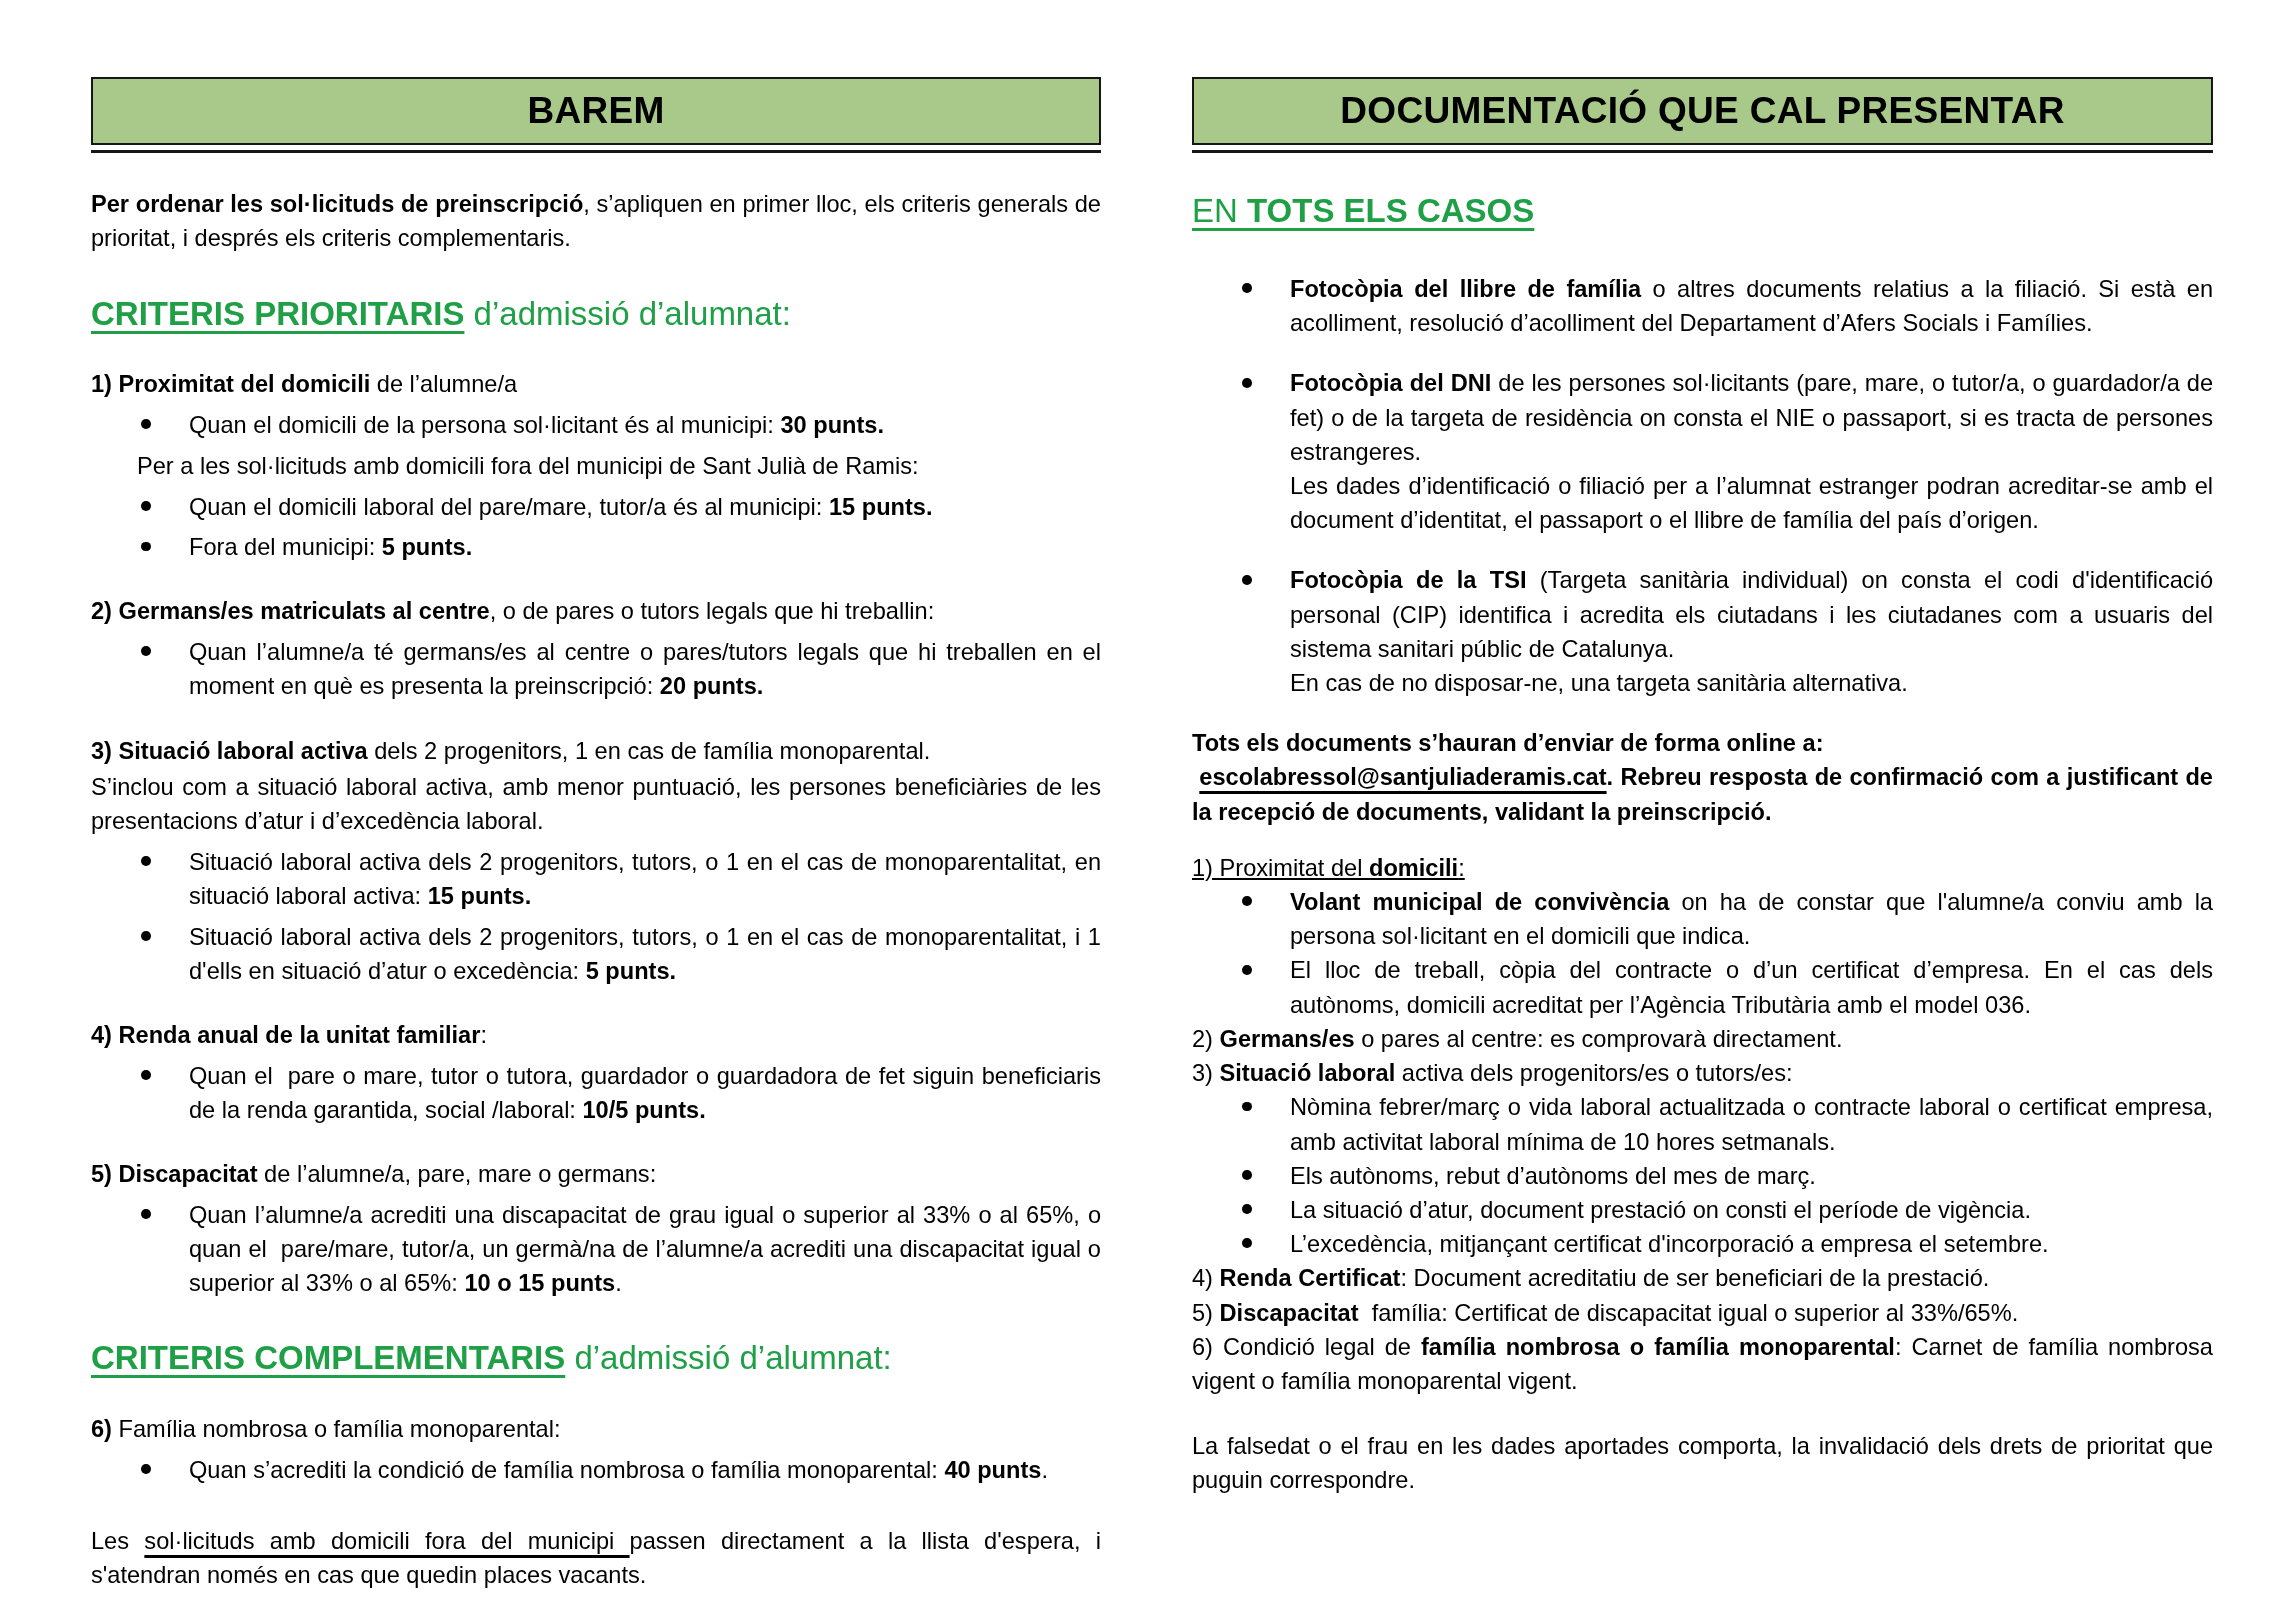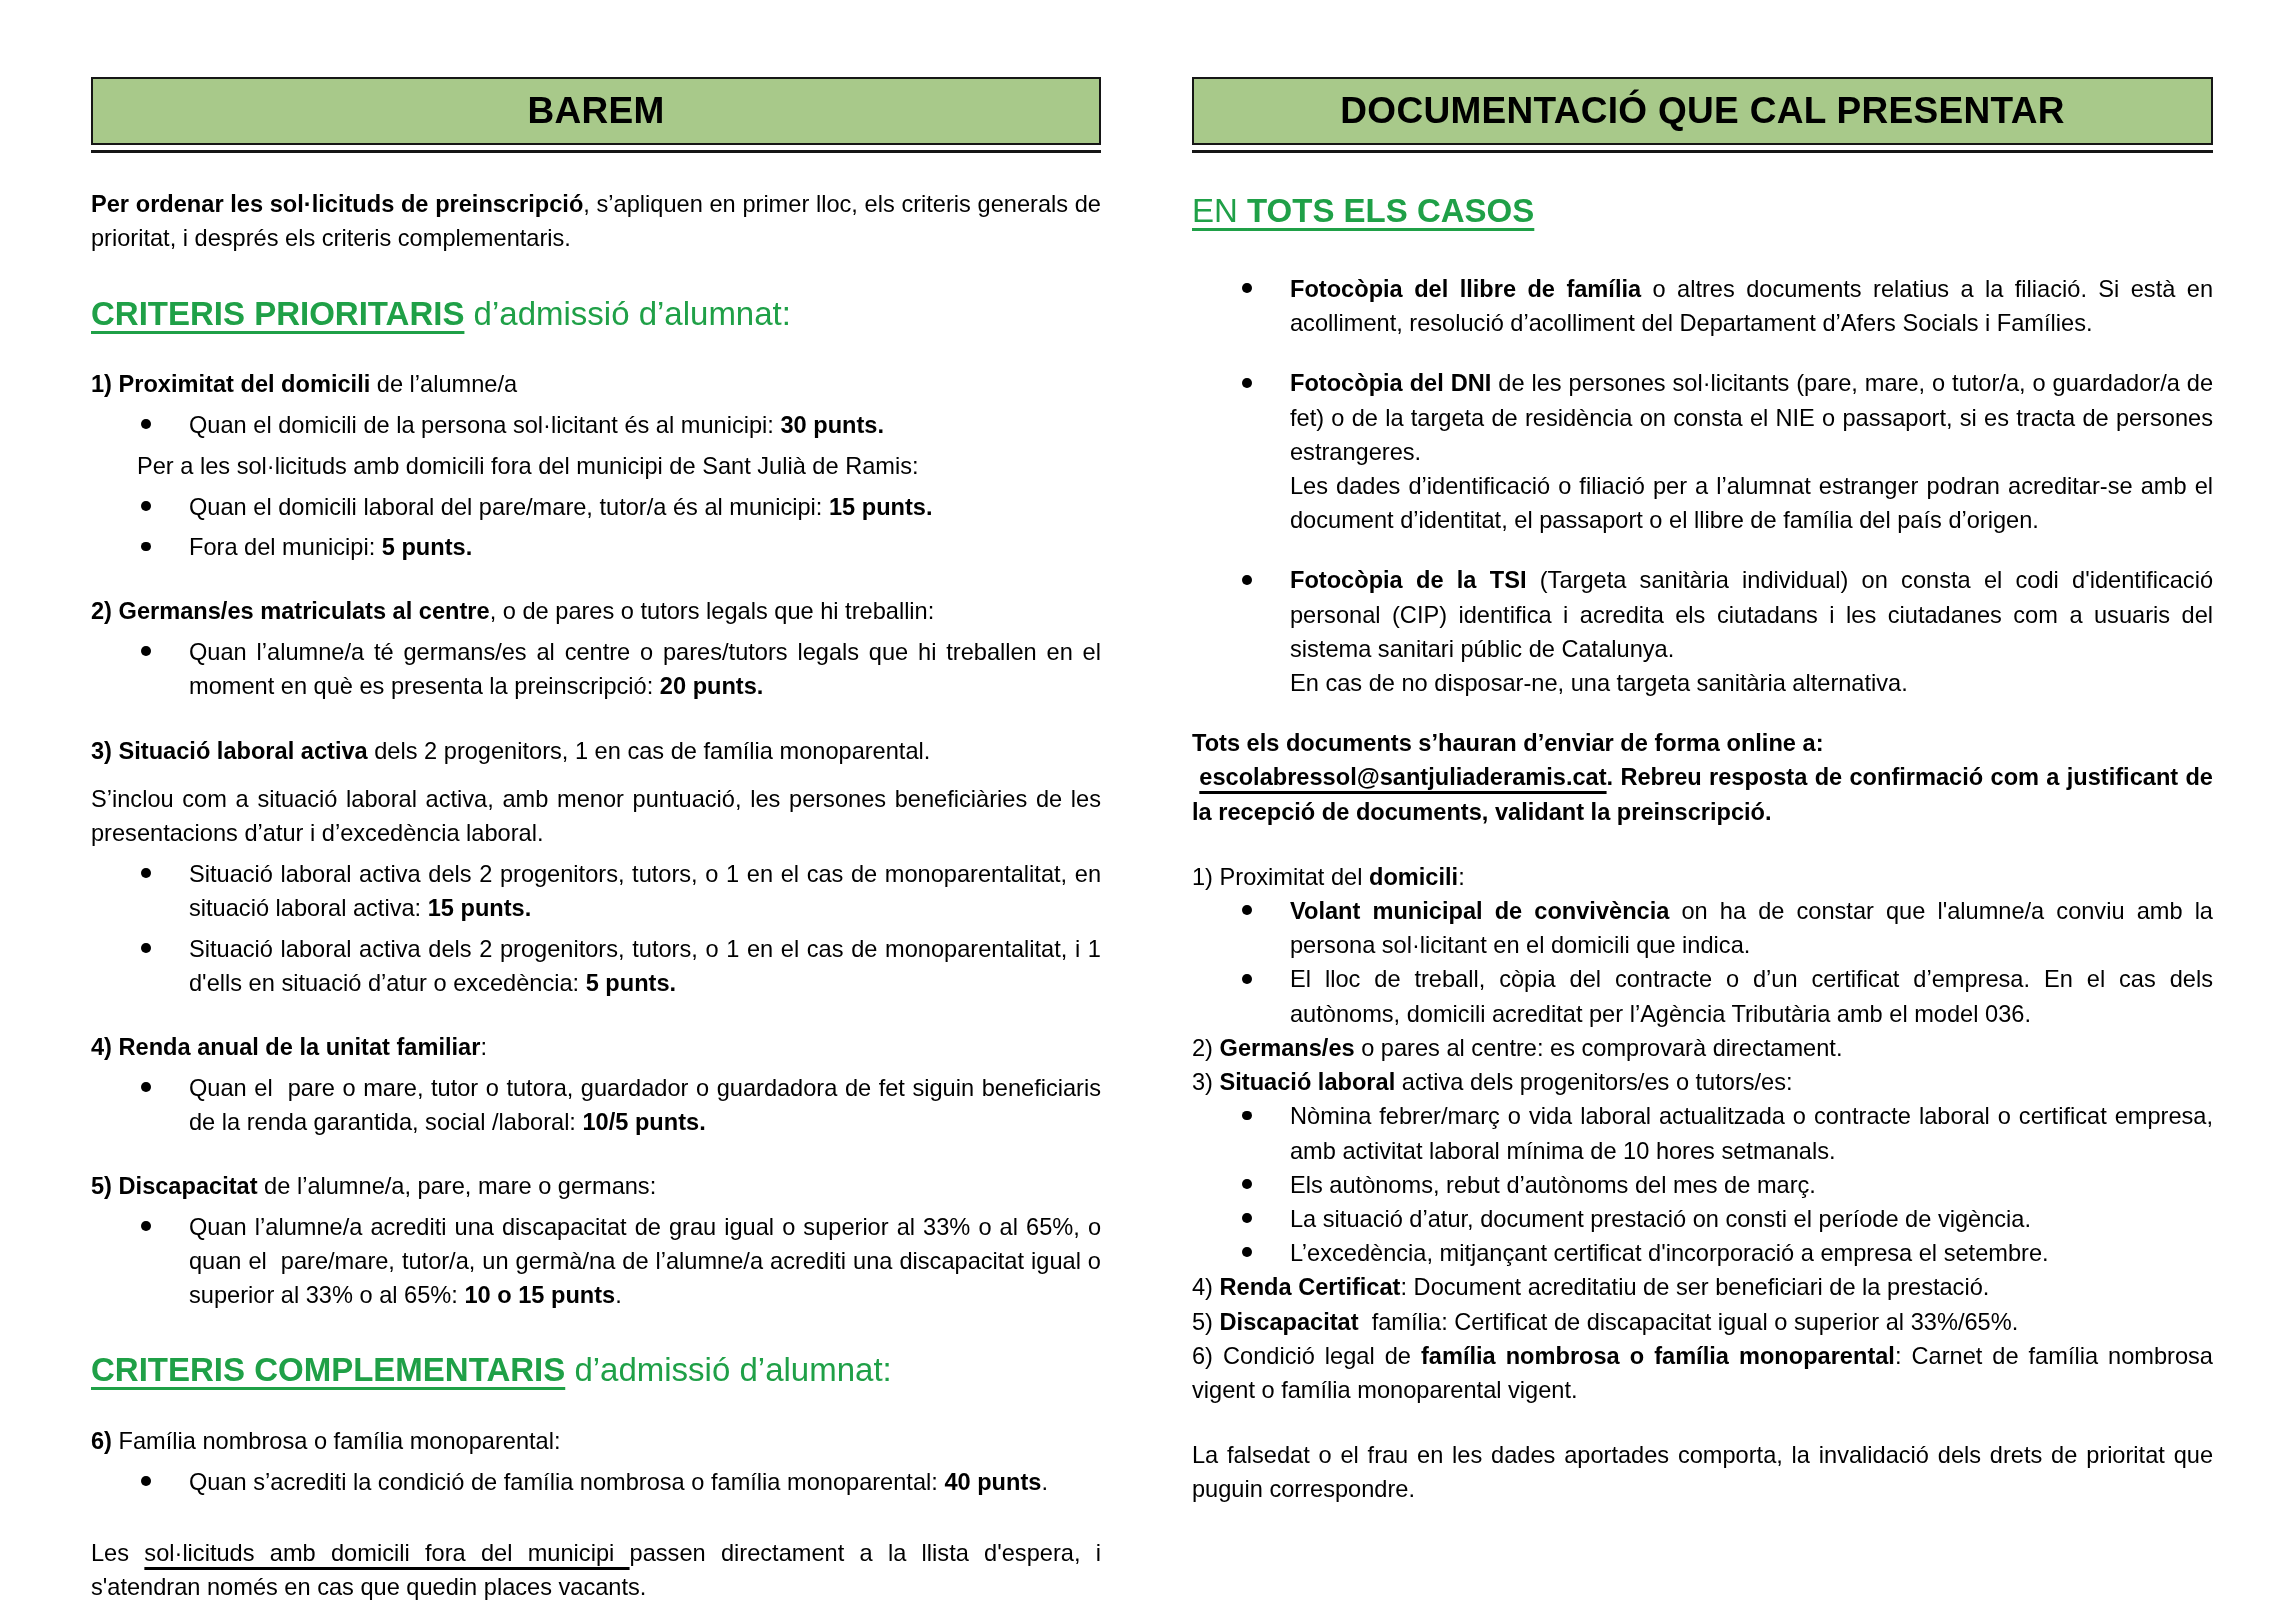--- a/index.html
+++ b/index.html
@@ -32,31 +32,31 @@
   .green-head { margin-top: 34px; font-size: 33px; font-weight: normal; }
   .para { margin-top: 34px; text-align: justify; }
   .sect-title { margin-top: 30px; }
   ul.blist { list-style: none; }
   .blist li { position: relative; padding-left: 98px; margin-top: 6.5px; text-align: justify; }
   .blist li::before {
     content: ""; position: absolute; left: 50px; top: 0.48em;
     width: 9.8px; height: 9.8px; border-radius: 50%; background: #000;
   }
   .note-indent { margin-top: 6.5px; margin-left: 46px; }
-  .full-note { margin-top: 14px; text-align: justify; }
+  .full-note { margin-top: 2px; text-align: justify; }
   .l-outro { margin-top: 37px; text-align: justify; }
 
   .cases { margin-top: 37px; }
   .cases li { margin-top: 0; margin-bottom: 26px; }
   .cont { margin-top: 0; }
   .send1 { margin-top: 9.2px; }
   .send2 { margin-top: 0; text-align: justify; }
   .barem-head { margin-top: 37px; font-size: 29px; font-weight: normal; }
   .rline { margin-top: 0; text-align: justify; }
-  .rline-first { margin-top: 31px; }
+  .rline-first { margin-top: 22px; text-decoration: underline; }
   .tight li { margin-top: 0; margin-bottom: 0; }
   .r-outro { margin-top: 31px; text-align: justify; }
 </style>
 </head>
 <body>
 
 <div class="col col-left">
 
   <div class="hdr-wrap">
     <div class="hdr-box">

